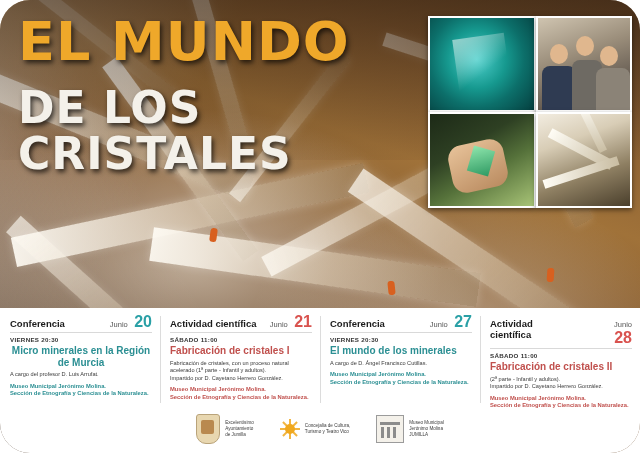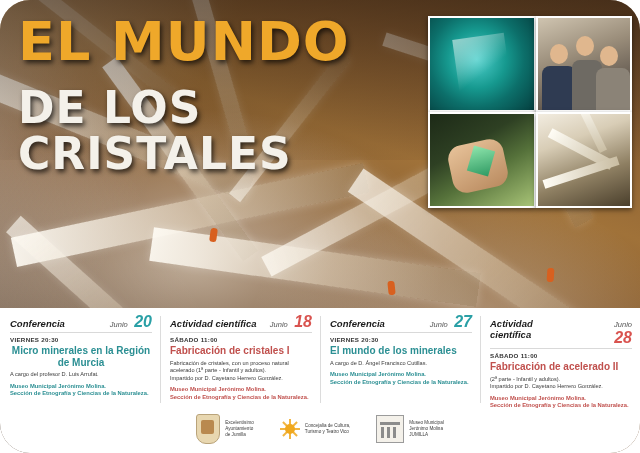--- a/index.html
+++ b/index.html
@@ -73,21 +73,21 @@
   
   .figure{position:absolute;width:7px;height:14px;background:#d8601f;border-radius:3px;z-index:5;}
   .f1{left:210px;top:228px;transform:rotate(8deg);}
   .f2{left:388px;top:281px;transform:rotate(-6deg);}
   .f3{left:547px;top:268px;transform:rotate(4deg);}
 
   
   .band{position:absolute;left:0;bottom:0;width:640px;height:145px;background:#ffffff;z-index:8;}
   .cols{position:absolute;left:0;top:0;width:640px;height:105px;display:flex;}
   .col{position:relative;width:25%;padding:6px 8px 0 10px;box-sizing:border-box;}
-  .colhdr{display:flex;align-items:baseline;justify-content:space-between;border-bottom:1px solid #d9d9d9;padding-bottom:2px;font-style:italic;}
+  .colhdr{display:flex;align-items:baseline;justify-content:space-between;border-bottom:1px solid #d9d9d9;padding-bottom:2px;}
   .kind{font-size:9.5px;font-weight:bold;}
   .kind.conf{color:#1b1b1b;}
   .kind.act{color:#1b1b1b;}
   .datewrap{text-align:right;line-height:1;}
   .month{font-size:7.5px;color:#555;}
   .day{font-size:16px;font-weight:bold;margin-left:2px;}
   .dayA{color:#2aa0a6;}
   .dayB{color:#d9534f;}
   .dayC{color:#2aa0a6;}
   .dayD{color:#d9534f;margin-left:44px;}
@@ -186,21 +186,21 @@
         <div class="venue vA" style="white-space:pre-line">Museo Municipal Jerónimo Molina.
 Sección de Etnografía y Ciencias de la Naturaleza.</div>
       </div>
 
       <div class="col">
         <div class="sep" style="left:0"></div>
         <div class="colhdr">
           <span class="kind act">Actividad científica</span>
           <span class="datewrap">
             <span class="month">Junio</span>
-            <span class="day dayB">18</span>
+            <span class="day dayB">21</span>
           </span>
         </div>
         <div class="when">SÁBADO 11:00</div>
         <div class="evtitle tB">Fabricación de cristales I</div>
         <div class="desc" style="white-space:pre-line">Fabricación de cristales, con un proceso natural acelerado (1ª parte - Infantil y adultos).
 Impartido por D. Cayetano Herrero González.</div>
         <div class="venue vB" style="white-space:pre-line">Museo Municipal Jerónimo Molina.
 Sección de Etnografía y Ciencias de la Naturaleza.</div>
       </div>
 
@@ -223,21 +223,21 @@
       <div class="col">
         <div class="sep" style="left:0"></div>
         <div class="colhdr">
           <span class="kind act">Actividad científica</span>
           <span class="datewrap">
             <span class="month">Junio</span>
             <span class="day dayD">28</span>
           </span>
         </div>
         <div class="when">SÁBADO 11:00</div>
-        <div class="evtitle tD">Fabricación de acelerado II</div>
+        <div class="evtitle tD">Fabricación de cristales II</div>
         <div class="desc" style="white-space:pre-line">(2ª parte - Infantil y adultos).
 Impartido por D. Cayetano Herrero González.</div>
         <div class="venue vD" style="white-space:pre-line">Museo Municipal Jerónimo Molina.
 Sección de Etnografía y Ciencias de la Naturaleza.</div>
       </div>
 
     </div>
 
     <div class="logos">
       <div class="logo">

